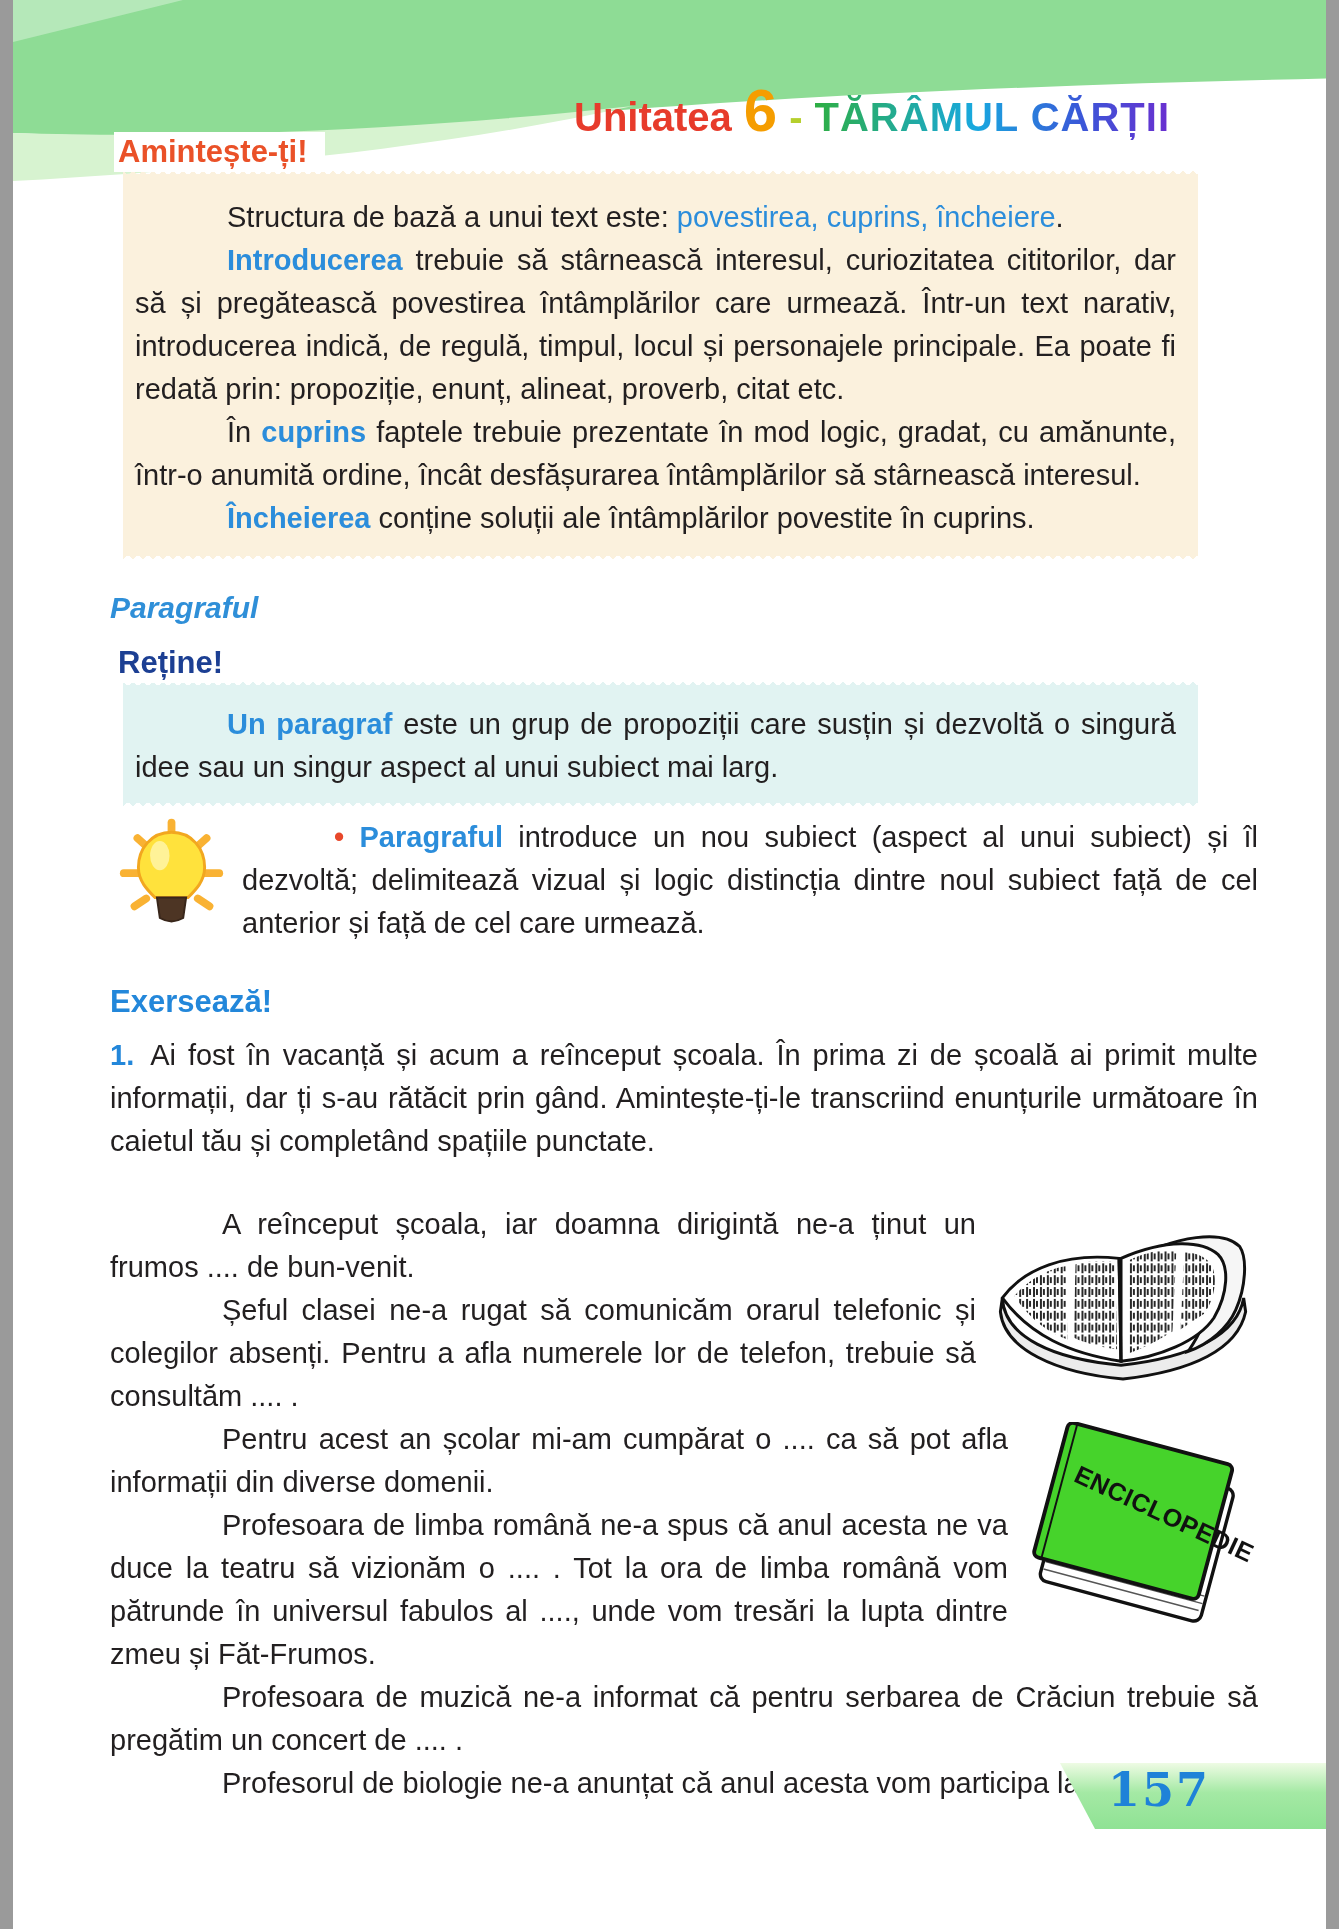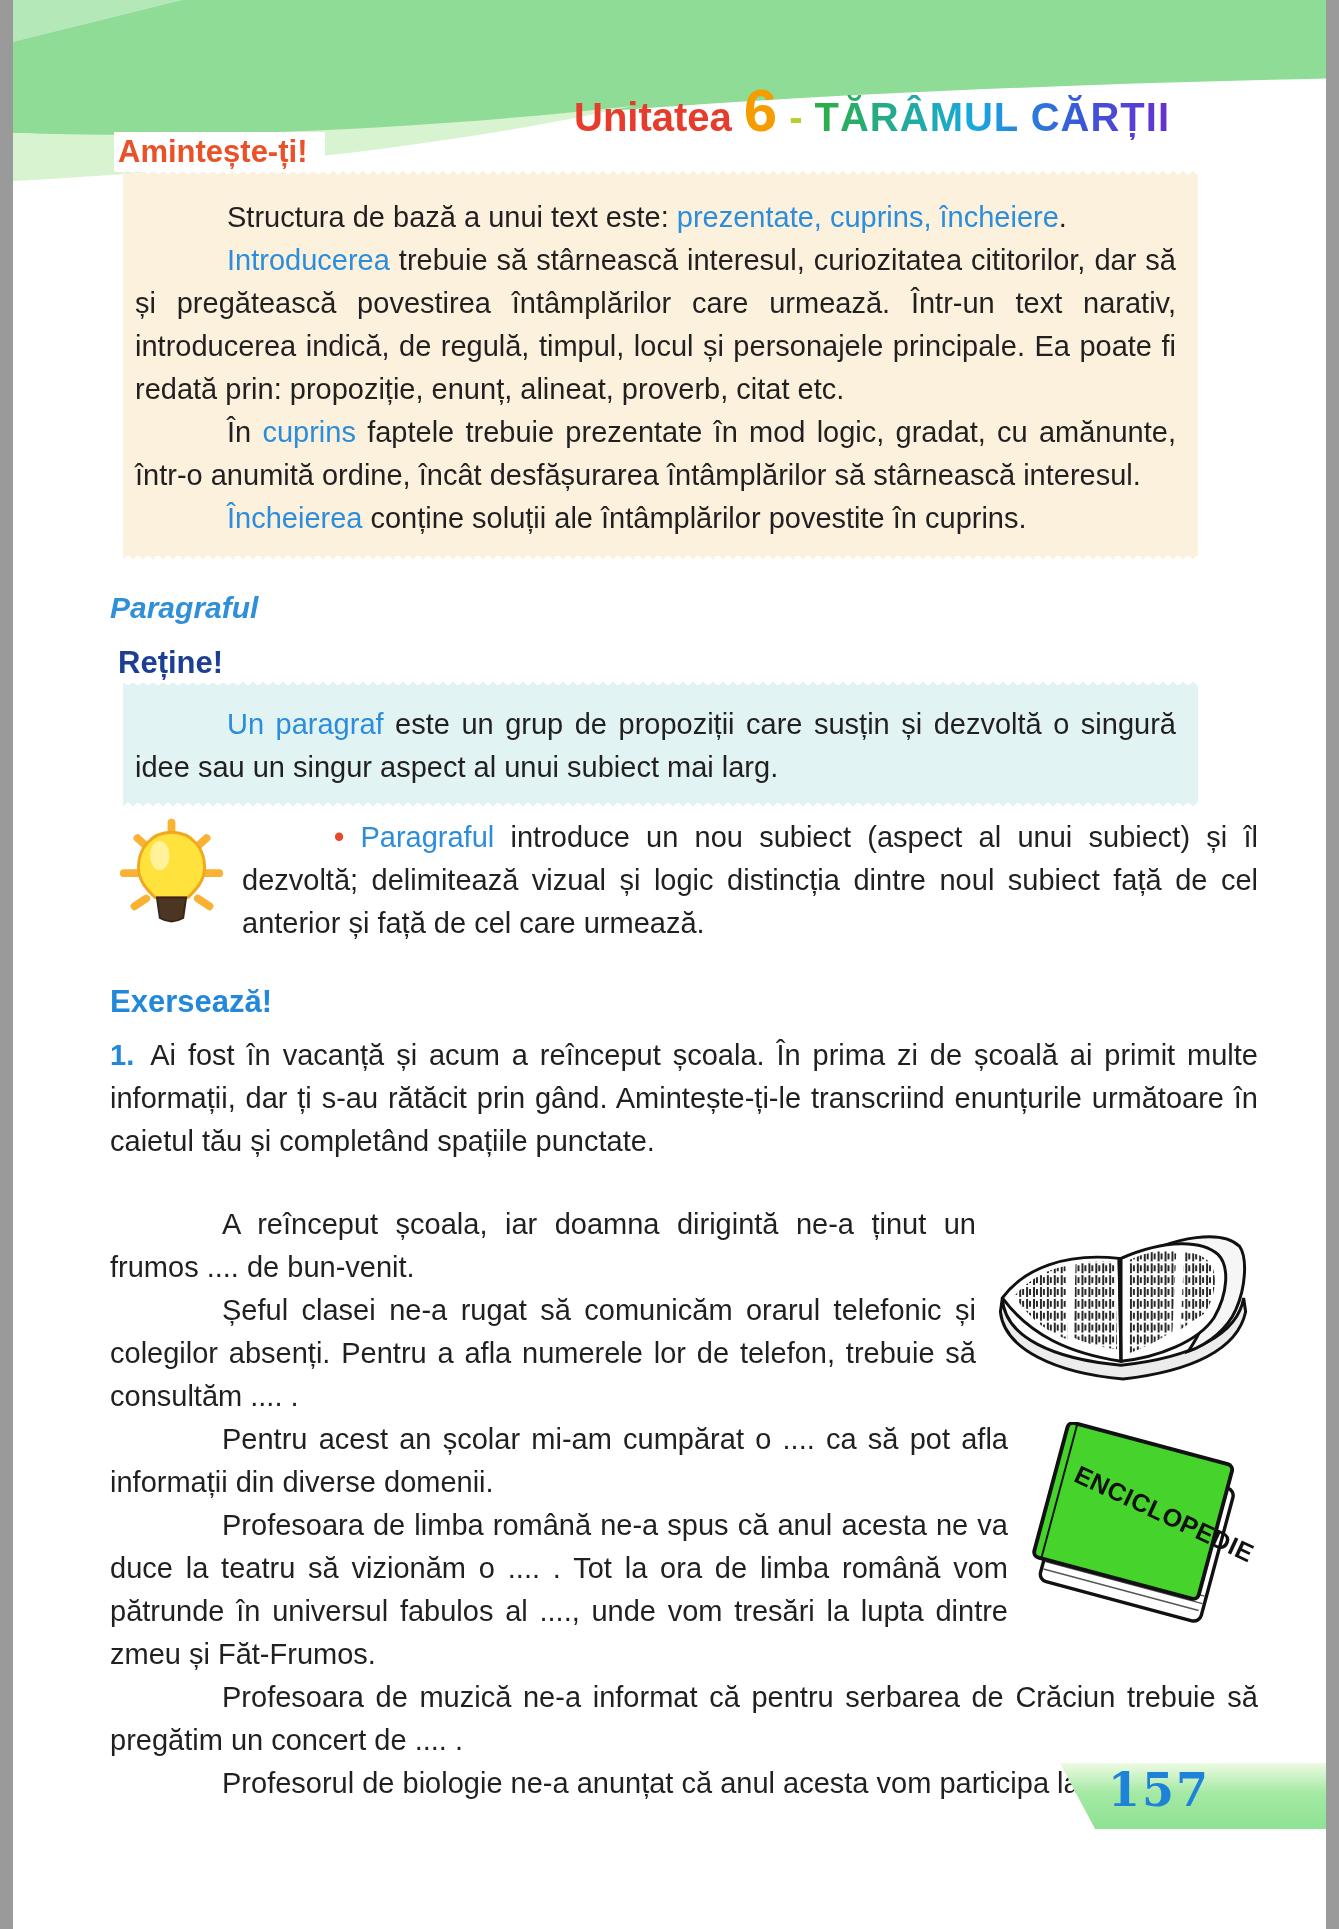--- a/index.html
+++ b/index.html
@@ -33,21 +33,21 @@
        background-image:linear-gradient(45deg,var(--zzc) 3.5px,transparent 3.5px),
                         linear-gradient(-45deg,var(--zzc) 3.5px,transparent 3.5px);
        background-size:10px 7px;background-repeat:repeat-x;}
   .zz::before{top:-6px;}
   .zz::after{bottom:-6px;transform:scaleY(-1);}
   .box.cream{--zzc:var(--cream);}
   .box.cyan{--zzc:var(--cyan);}
   .box p,.tip p,.ex1,.items p{margin:0;text-align:justify;}
   .box p{text-indent:92px;}
   .accent{color:var(--accent-blue);}
-  .b{font-weight:normal;}
+  .b{font-weight:bold;}
   .label-paragraful{margin:30px 0 10px;font-style:italic;font-weight:bold;font-size:30px;
        color:#2f8fd8;}
   .tip{margin-top:13px;min-height:150px;}
   .bulb{float:left;width:112px;height:128px;margin:0 14px 0 6px;}
   .tip p{text-indent:92px;}
   .bullet{color:#e8482b;font-weight:bold;}
   .h-exerseaza{margin:18px 0 14px;}
   .ex1 .num{color:var(--heading-blue);font-weight:bold;margin-right:16px;}
   .items{margin-top:40px;}
   .items p{text-indent:112px;}
@@ -75,21 +75,21 @@
     <span class="ht-num">6</span>
     <span class="ht-dash">-</span>
     <span class="ht-title">TĂRÂMUL CĂRȚII</span>
   </div>
 
   <div class="content">
 
     
     <h2 class="tag orange">Amintește-ți!</h2>
     <div class="box cream zz">
-      <p><span>Structura de bază a unui text este: </span><span class="accent">prezentate, cuprins, încheiere</span><span>.</span></p>
+      <p><span>Structura de bază a unui text este: </span><span class="accent">povestirea, cuprins, încheiere</span><span>.</span></p>
       <p><span class="accent b">Introducerea</span><span> trebuie să stârnească interesul, curiozitatea cititorilor, dar să și pregătească povestirea întâmplărilor care urmează. Într-un text narativ, introducerea indică, de regulă, timpul, locul și personajele principale. Ea poate fi redată prin: propoziție, enunț, alineat, proverb, citat etc.</span></p>
       <p><span>În </span><span class="accent b">cuprins</span><span> faptele trebuie prezentate în mod logic, gradat, cu amănunte, într-o anumită ordine, încât desfășurarea întâmplărilor să stârnească interesul.</span></p>
       <p><span class="accent b">Încheierea</span><span> conține soluții ale întâmplărilor povestite în cuprins.</span></p>
     </div>
 
     
     <div class="label-paragraful">Paragraful</div>
 
     
     <h2 class="tag navy">Reține!</h2>

